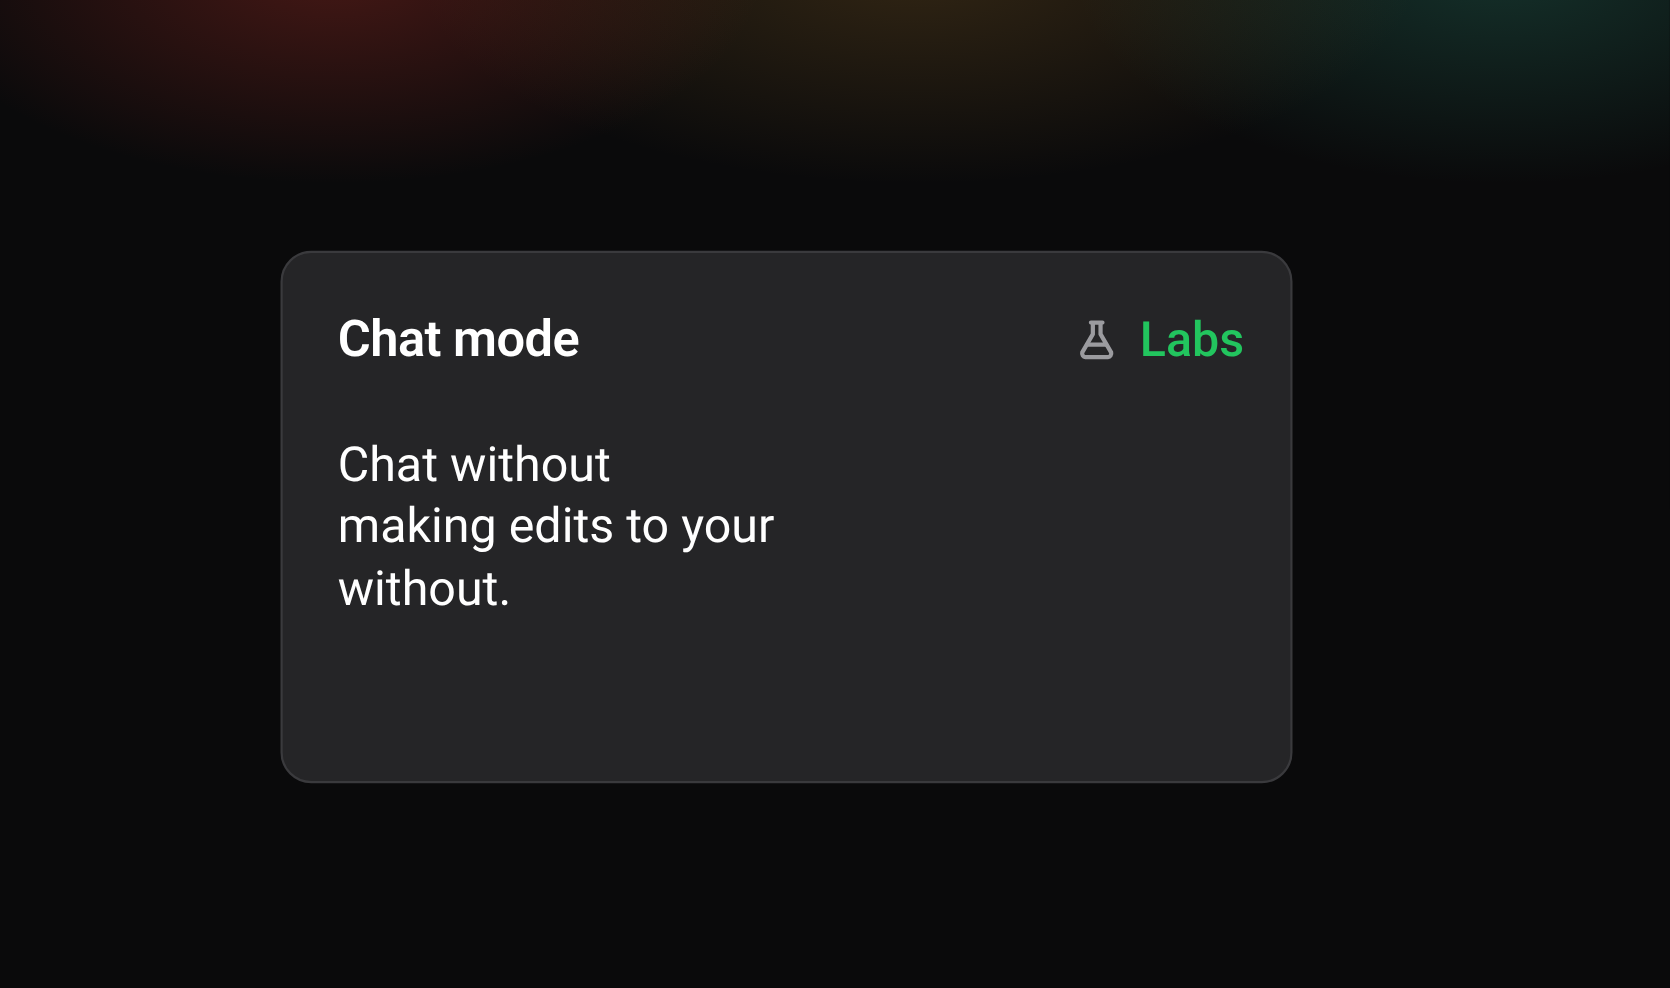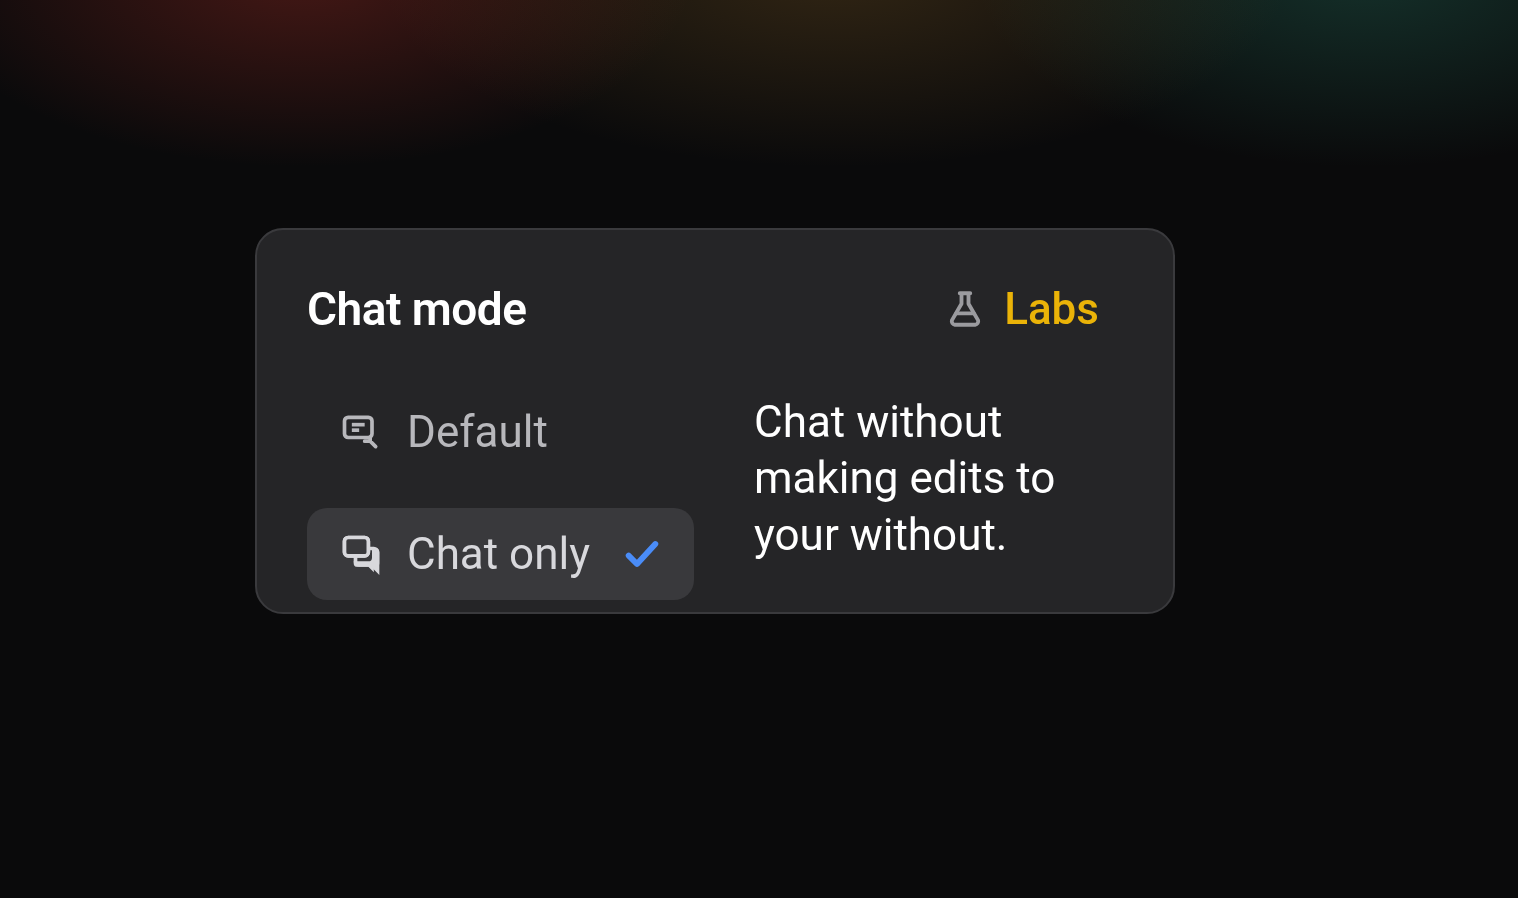--- a/index.html
+++ b/index.html
@@ -28,46 +28,46 @@
         radial-gradient(ellipse 700px 300px at 55% -10%, rgba(140, 100, 40, 0.3), transparent 65%),
         radial-gradient(ellipse 600px 300px at 90% -10%, rgba(40, 120, 100, 0.35), transparent 65%);
       pointer-events: none;
     }
     
     .panel {
       position: absolute;
       left: 255px;
       top: 228px;
       width: 920px;
-      height: 386px;
+      height: 484px;
       background: #252527;
       border: 2px solid #3a3a3d;
       border-radius: 28px;
-      padding: 52px 74px 42px 50px;
+      padding: 52px 42px 42px 50px;
     }
     
     .panel-header {
       display: flex;
       justify-content: space-between;
       align-items: center;
       margin-bottom: 50px;
     }
     
     .panel-title {
       color: #ffffff;
       font-size: 46px;
       font-weight: 600;
       letter-spacing: -0.5px;
     }
     
     .labs-badge {
       display: flex;
       align-items: center;
       gap: 18px;
-      color: #eab308;
+      color: #22c55e;
       font-size: 44px;
       font-weight: 500;
     }
     
     .labs-badge svg {
       width: 42px;
       height: 42px;
     }
     
     .panel-body {
@@ -131,42 +131,16 @@
     <div class="labs-badge">
       <svg viewBox="0 0 24 24" fill="none" stroke="#9b9b9f" stroke-width="2.2">
         <path d="M9 3h6M10 3v6l-5.5 9.5A2 2 0 0 0 6.2 21h11.6a2 2 0 0 0 1.7-2.5L14 9V3" stroke-linecap="round" stroke-linejoin="round"></path>
         <path d="M7 14.5h10" stroke-linecap="round"></path>
       </svg>
       <span>Labs</span>
     </div>
   </div>
 
   <div class="panel-body">
-    <div class="mode-list">
-
-      <div class="mode-item">
-        <svg class="mode-icon" viewBox="0 0 24 24" fill="none" stroke="#b8b8bc" stroke-width="2">
-          <rect x="3" y="4" width="15" height="11" rx="2"></rect>
-          <line x1="7" y1="8" x2="14" y2="8"></line>
-          <line x1="7" y1="11" x2="11" y2="11"></line>
-          <path d="M14 17l3 0 M17 17l0 -2 M17 17l3 3" stroke-linecap="round"></path>
-        </svg>
-        <span>Default</span>
-      </div>
-
-      <div class="mode-item selected">
-        <svg class="mode-icon" viewBox="0 0 24 24" fill="none" stroke="#d8d8dc" stroke-width="2">
-          <rect x="3" y="3" width="13" height="10" rx="2"></rect>
-          <path d="M9 13v3a2 2 0 0 0 2 2h7l3 3v-3a2 2 0 0 0 0 0V11a2 2 0 0 0-2-2h-3" fill="none"></path>
-          <path d="M8 16h8a2 2 0 0 0 2-2V9h2a2 2 0 0 1 2 2v6a2 2 0 0 1-2 2h-1v3l-3-3h-6a2 2 0 0 1-2-2v-1" fill="#d8d8dc" stroke="none"></path>
-          <rect x="3" y="3" width="13" height="10" rx="2" fill="#39393c" stroke="#d8d8dc"></rect>
-        </svg>
-        <span>Chat only</span>
-        <svg class="check-icon" viewBox="0 0 24 24" fill="none" stroke="#4a8cf7" stroke-width="3.5" stroke-linecap="round" stroke-linejoin="round">
-          <polyline points="4 13 9 18 20 6"></polyline>
-        </svg>
-      </div>
-
-    </div>
 
     <div class="mode-description">Chat without making edits to your without.</div>
   </div>
 </div>
 
 </body></html>

